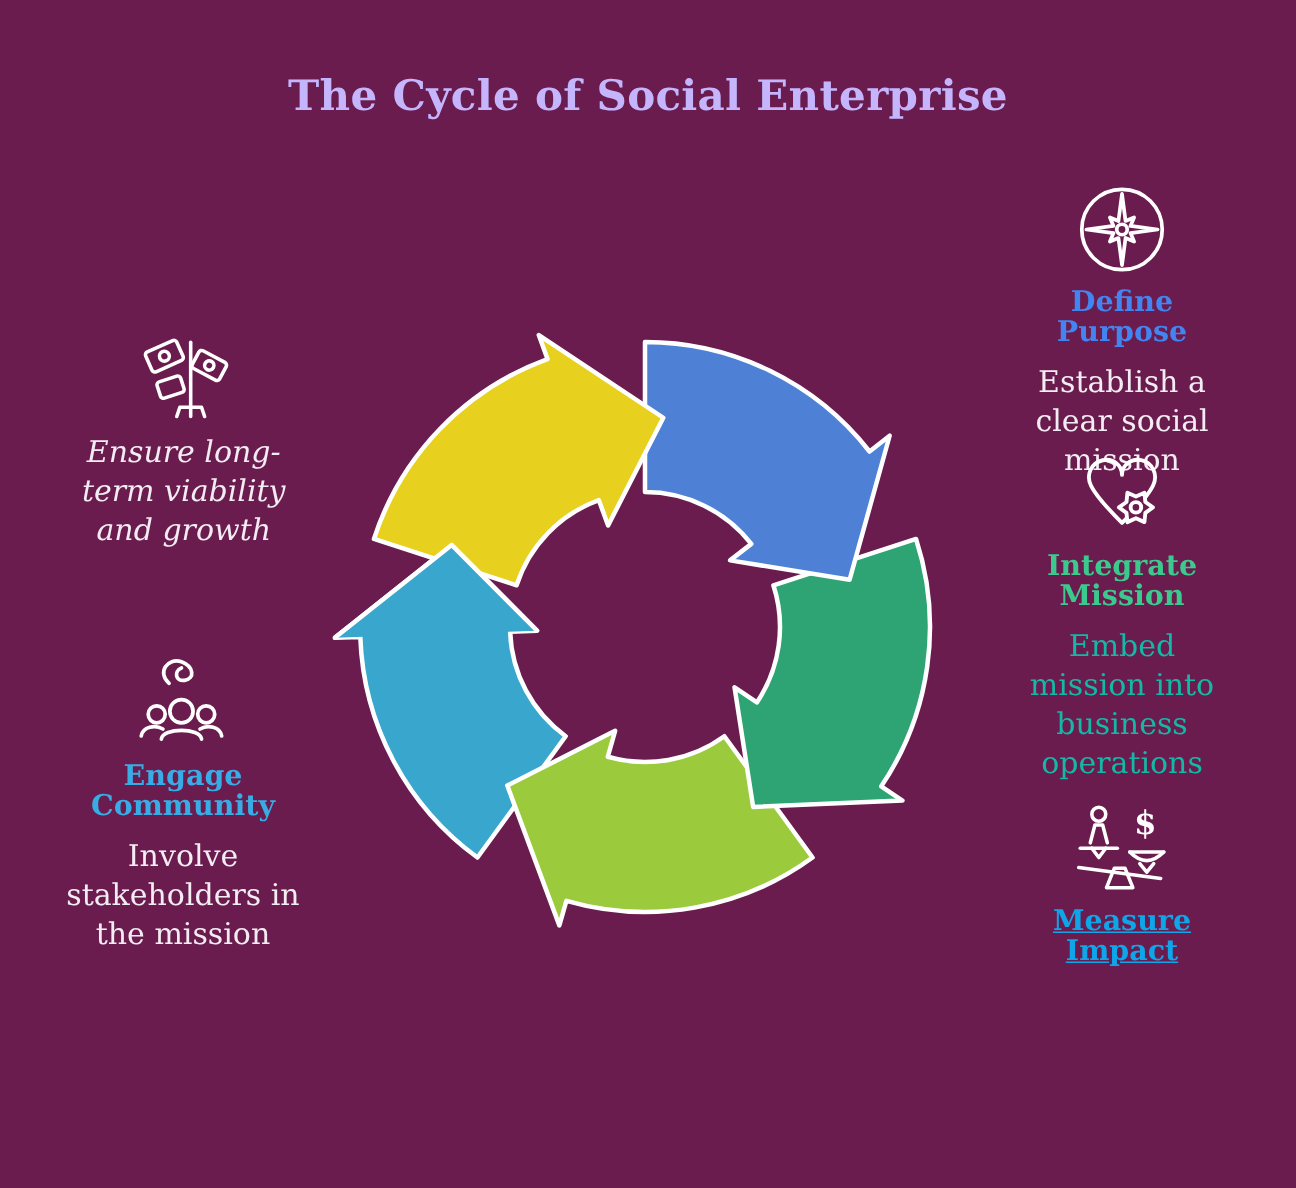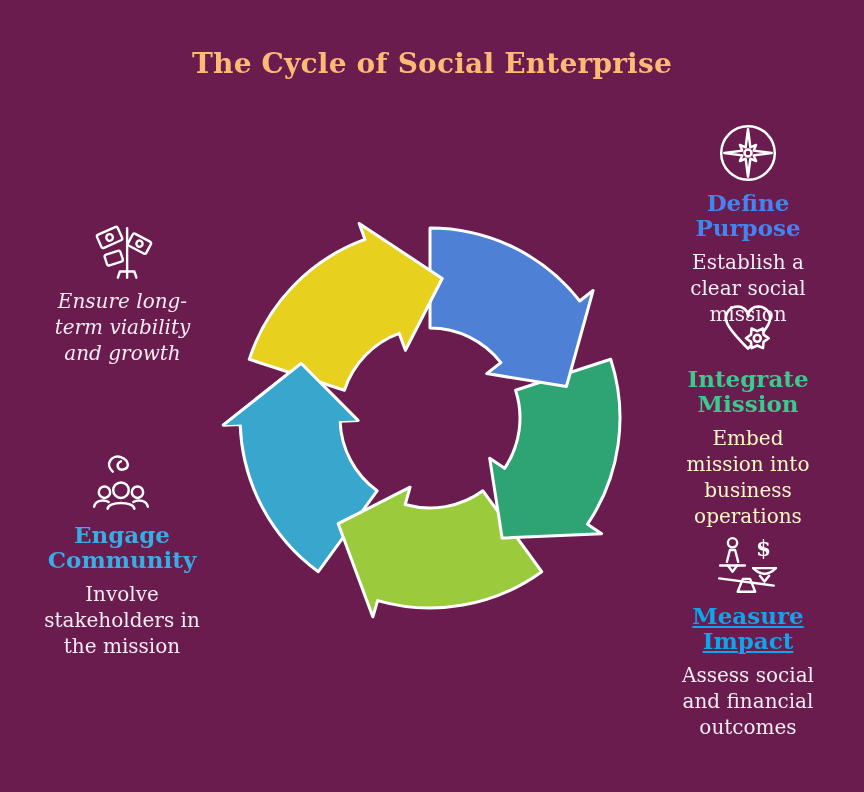--- a/index.html
+++ b/index.html
@@ -5,40 +5,40 @@
 <style>
   html,body{margin:0;padding:0;}
   body{width:864px;height:792px;overflow:hidden;font-family:"DejaVu Serif",serif;}
   .page{position:relative;width:864px;height:792px;}
   .title{position:absolute;top:47px;left:0;width:100%;text-align:center;
          font-size:28px;font-weight:bold;letter-spacing:.2px;}
   .cycle-svg{position:absolute;left:0;top:0;width:864px;height:792px;}
   .section{position:absolute;display:flex;flex-direction:column;align-items:center;text-align:center;}
   .icon{width:66px;height:66px;}
   .icon svg{width:100%;height:100%;display:block;}
-  .heading{margin:5px 0 9px;font-size:23px;font-weight:bold;line-height:1.07;}
+  .heading{margin:5px 0 9px;font-size:19px;font-weight:bold;line-height:1.07;}
   .desc{margin:0;font-size:20px;line-height:1.3;}
   
   .s-define  {left:662px;top:120px;width:172px;}
   .s-define  .heading{max-width:125px;} .s-define .desc{max-width:160px;}
   .s-integrate{left:655px;top:296px;width:186px;}
   .s-integrate .heading{max-width:150px;} .s-integrate .desc{max-width:140px;}
   .s-measure {left:652px;top:533px;width:192px;}
   .s-measure .heading{max-width:135px;} .s-measure .desc{max-width:145px;}
   .s-sustain {left:25px;top:222px;width:195px;}
   .s-sustain .heading{max-width:145px;} .s-sustain .desc{max-width:150px;font-style:italic;}
-  .s-engage  {left:22px;top:452px;width:200px;}
+  .s-engage  {left:22px;top:436px;width:200px;}
   .s-engage  .heading{max-width:165px;} .s-engage .desc{max-width:160px;}
 </style>
 </head>
 <body style="background-color: rgb(107, 28, 78);">
 
 <div class="page">
 
-  <div class="title" style="color: #fdba74;">The Cycle of Social Enterprise</div>
+  <div class="title" style="color: #c4b5fd;">The Cycle of Social Enterprise</div>
 
   <svg class="cycle-svg" viewBox="0 0 864 792" aria-hidden="true">
     <g stroke-width="3" stroke-linejoin="round" stroke="#ffffff">
       <path d="M318.3,571.7 A190,190 0 0 1 240.2,424.6 L223.2,425.2 L301.1,363.3 L358.1,420.5 L340.1,421.2 A90,90 0 0 0 377.1,490.8 Z" fill="#38a6cd"></path>
       <path d="M541.7,571.7 A190,190 0 0 1 377.6,600.6 L372.9,616.9 L338.2,523.7 L410.1,487.2 L405.2,504.5 A90,90 0 0 0 482.9,490.8 Z" fill="#9bca3c"></path>
       <path d="M610.7,359.3 A190,190 0 0 1 587.5,524.2 L601.6,533.7 L502.1,538 L489.7,458.2 L504.6,468.3 A90,90 0 0 0 515.6,390.2 Z" fill="#2ea474"></path>
       <path d="M430,228 A190,190 0 0 1 579.7,301 L593.1,290.5 L566.4,386.5 L486.7,373.6 L500.9,362.6 A90,90 0 0 0 430,328 Z" fill="#4e80d6"></path>
       <path d="M249.3,359.3 A190,190 0 0 1 365,239.4 L359.2,223.4 L442.2,278.5 L405.4,350.3 L399.2,333.4 A90,90 0 0 0 344.4,390.2 Z" fill="#e8d01e"></path>
 
       <path stroke="none" d="M223.2,425.2 L301.1,363.3 L358.1,420.5 Z" fill="#38a6cd"></path>
@@ -60,40 +60,39 @@
 
   <div class="section s-integrate">
     <div class="icon" style="color: rgb(255, 255, 255);">
       <svg viewBox="0 0 64 64" fill="none" stroke="currentColor" stroke-width="2.5" stroke-linejoin="round" stroke-linecap="round">
         <path d="M32,20 C32,13.5 26,9 19.5,10.5 C12,12.3 8.5,20 12,27 C15.5,34 23,42 32,51 C41,42 48.5,34 52,27 C55.5,20 52,12.3 44.5,10.5 C38,9 32,13.5 32,20 Z"></path>
         <path d="M52,41 L47.1,44.5 L46.5,50.5 L41,48 L35.5,50.5 L34.9,44.5 L30,41 L34.9,37.5 L35.5,31.5 L41,34 L46.5,31.5 L47.1,37.5 Z" fill="#6b1c4e"></path>
         <circle cx="41" cy="41" r="3.4"></circle>
       </svg>
     </div>
     <div class="heading" style="color: rgb(60, 201, 141);">Integrate Mission</div>
-    <p class="desc" style="color: #fef9c3;">Embed mission into business operations</p>
+    <p class="desc" style="color: #14b8a6;">Embed mission into business operations</p>
   </div>
 
   <div class="section s-measure">
     <div class="icon" style="color: rgb(255, 255, 255);">
       <svg viewBox="0 0 64 64" fill="none" stroke="currentColor" stroke-width="2.3" stroke-linejoin="round" stroke-linecap="round">
         <circle cx="17" cy="9.5" r="4.5"></circle>
         <path d="M11.5,28 L14.5,16.5 L19.5,16.5 L22.5,28"></path>
         <path d="M5,31.5 L29,31.5"></path>
         <path d="M12.5,31.5 L17,37.5 L21.5,31.5"></path>
         <text x="47" y="22" font-size="21" font-weight="bold" fill="currentColor" stroke="none" text-anchor="middle" font-family="'DejaVu Serif',serif">$</text>
         <path d="M37,34 L59,34"></path>
         <path d="M37,34 Q48,45 59,34"></path>
         <path d="M43.5,41.5 L48,47 L52.5,41.5"></path>
         <path d="M4,44 L57,51"></path>
         <path d="M22,57 L27,44.5 L34,44.5 L39,57 Z"></path>
       </svg>
     </div>
     <div class="heading" style="color: #0ea5e9; text-decoration: underline;">Measure Impact</div>
-    <p class="desc" style="color: rgb(243, 236, 242);">Assess social and financial outcomes</p>
   </div>
 
   <div class="section s-sustain">
     <div class="icon" style="color: rgb(255, 255, 255);">
       <svg viewBox="0 0 64 64" fill="none" stroke="currentColor" stroke-width="2.3" stroke-linejoin="round" stroke-linecap="round">
         <path d="M36,6 L36,48"></path>
         <path d="M29,48 L43,48 M29,48 L27,54 M36,48 L36,54 M43,48 L45,54"></path>
         <g transform="rotate(-24 19 15)">
             <rect x="8" y="8" width="22" height="14" rx="2"></rect>
             <circle cx="19" cy="15" r="3.2"></circle>

